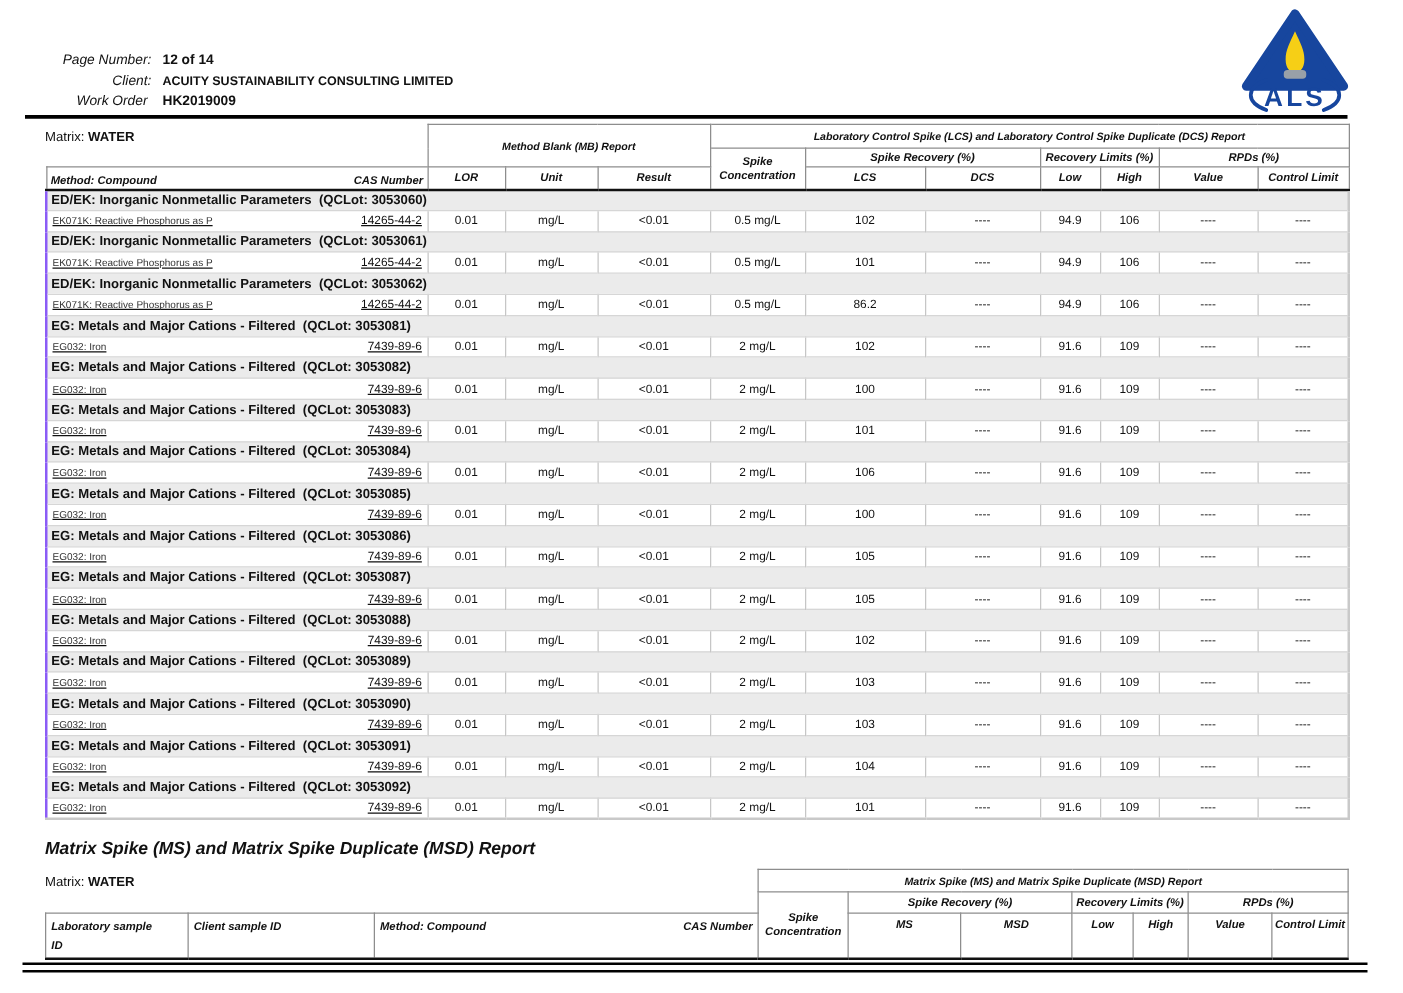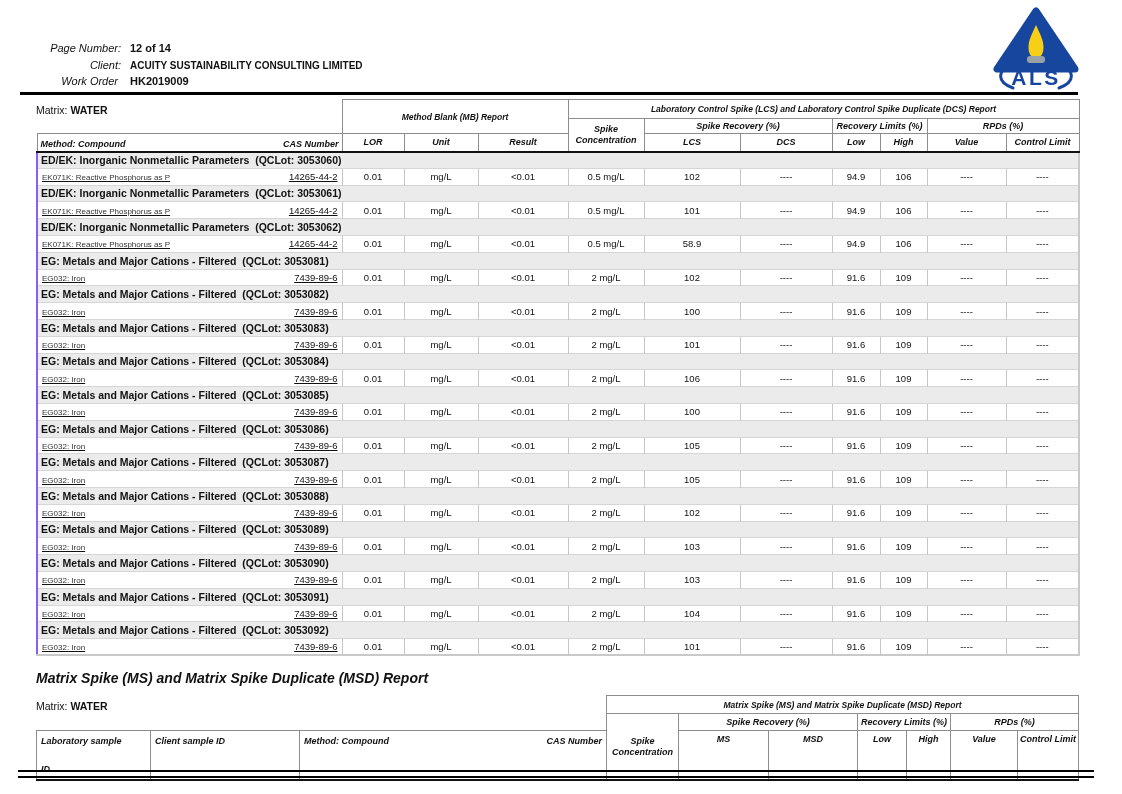--- a/index.html
+++ b/index.html
@@ -201,21 +201,21 @@
           <td class="cmp">
             <div class="cmp-flex">
               <span class="cmp-name">EK071K: Reactive Phosphorus as P</span>
               <span class="cmp-cas">14265-44-2</span>
             </div>
           </td>
           <td>0.01</td>
           <td>mg/L</td>
           <td>&lt;0.01</td>
           <td>0.5 mg/L</td>
-          <td>58.9</td>
+          <td>86.2</td>
           <td>----</td>
           <td>94.9</td>
           <td>106</td>
           <td>----</td>
           <td>----</td>
         </tr>
         <tr class="g">
           <td colspan="11">EG: Metals and Major Cations - Filtered  (QCLot: 3053081)</td>
         </tr>
         <tr class="d">
@@ -500,21 +500,21 @@
         <div>Spike</div>
         <div>Concentration</div>
       </td>
       <td class="box" colspan="2">Spike Recovery (%)</td>
       <td class="box" colspan="2">Recovery Limits (%)</td>
       <td class="box" colspan="2">RPDs (%)</td>
     </tr>
     <tr class="colrow3" style="height:35px;">
       <td class="ms-left-h">
         <div>Laboratory sample</div>
-        <div style="margin-top:14px;">ID</div>
+        <div style="margin-top:1px;">ID</div>
       </td>
       <td class="ms-left-h">Client sample ID</td>
       <td class="ms-left-h">
         <div class="cmp-flex">
           <span>Method: Compound</span>
           <span>CAS Number</span>
         </div>
       </td>
       <td class="box vtop">MS</td>
       <td class="box vtop">MSD</td>

